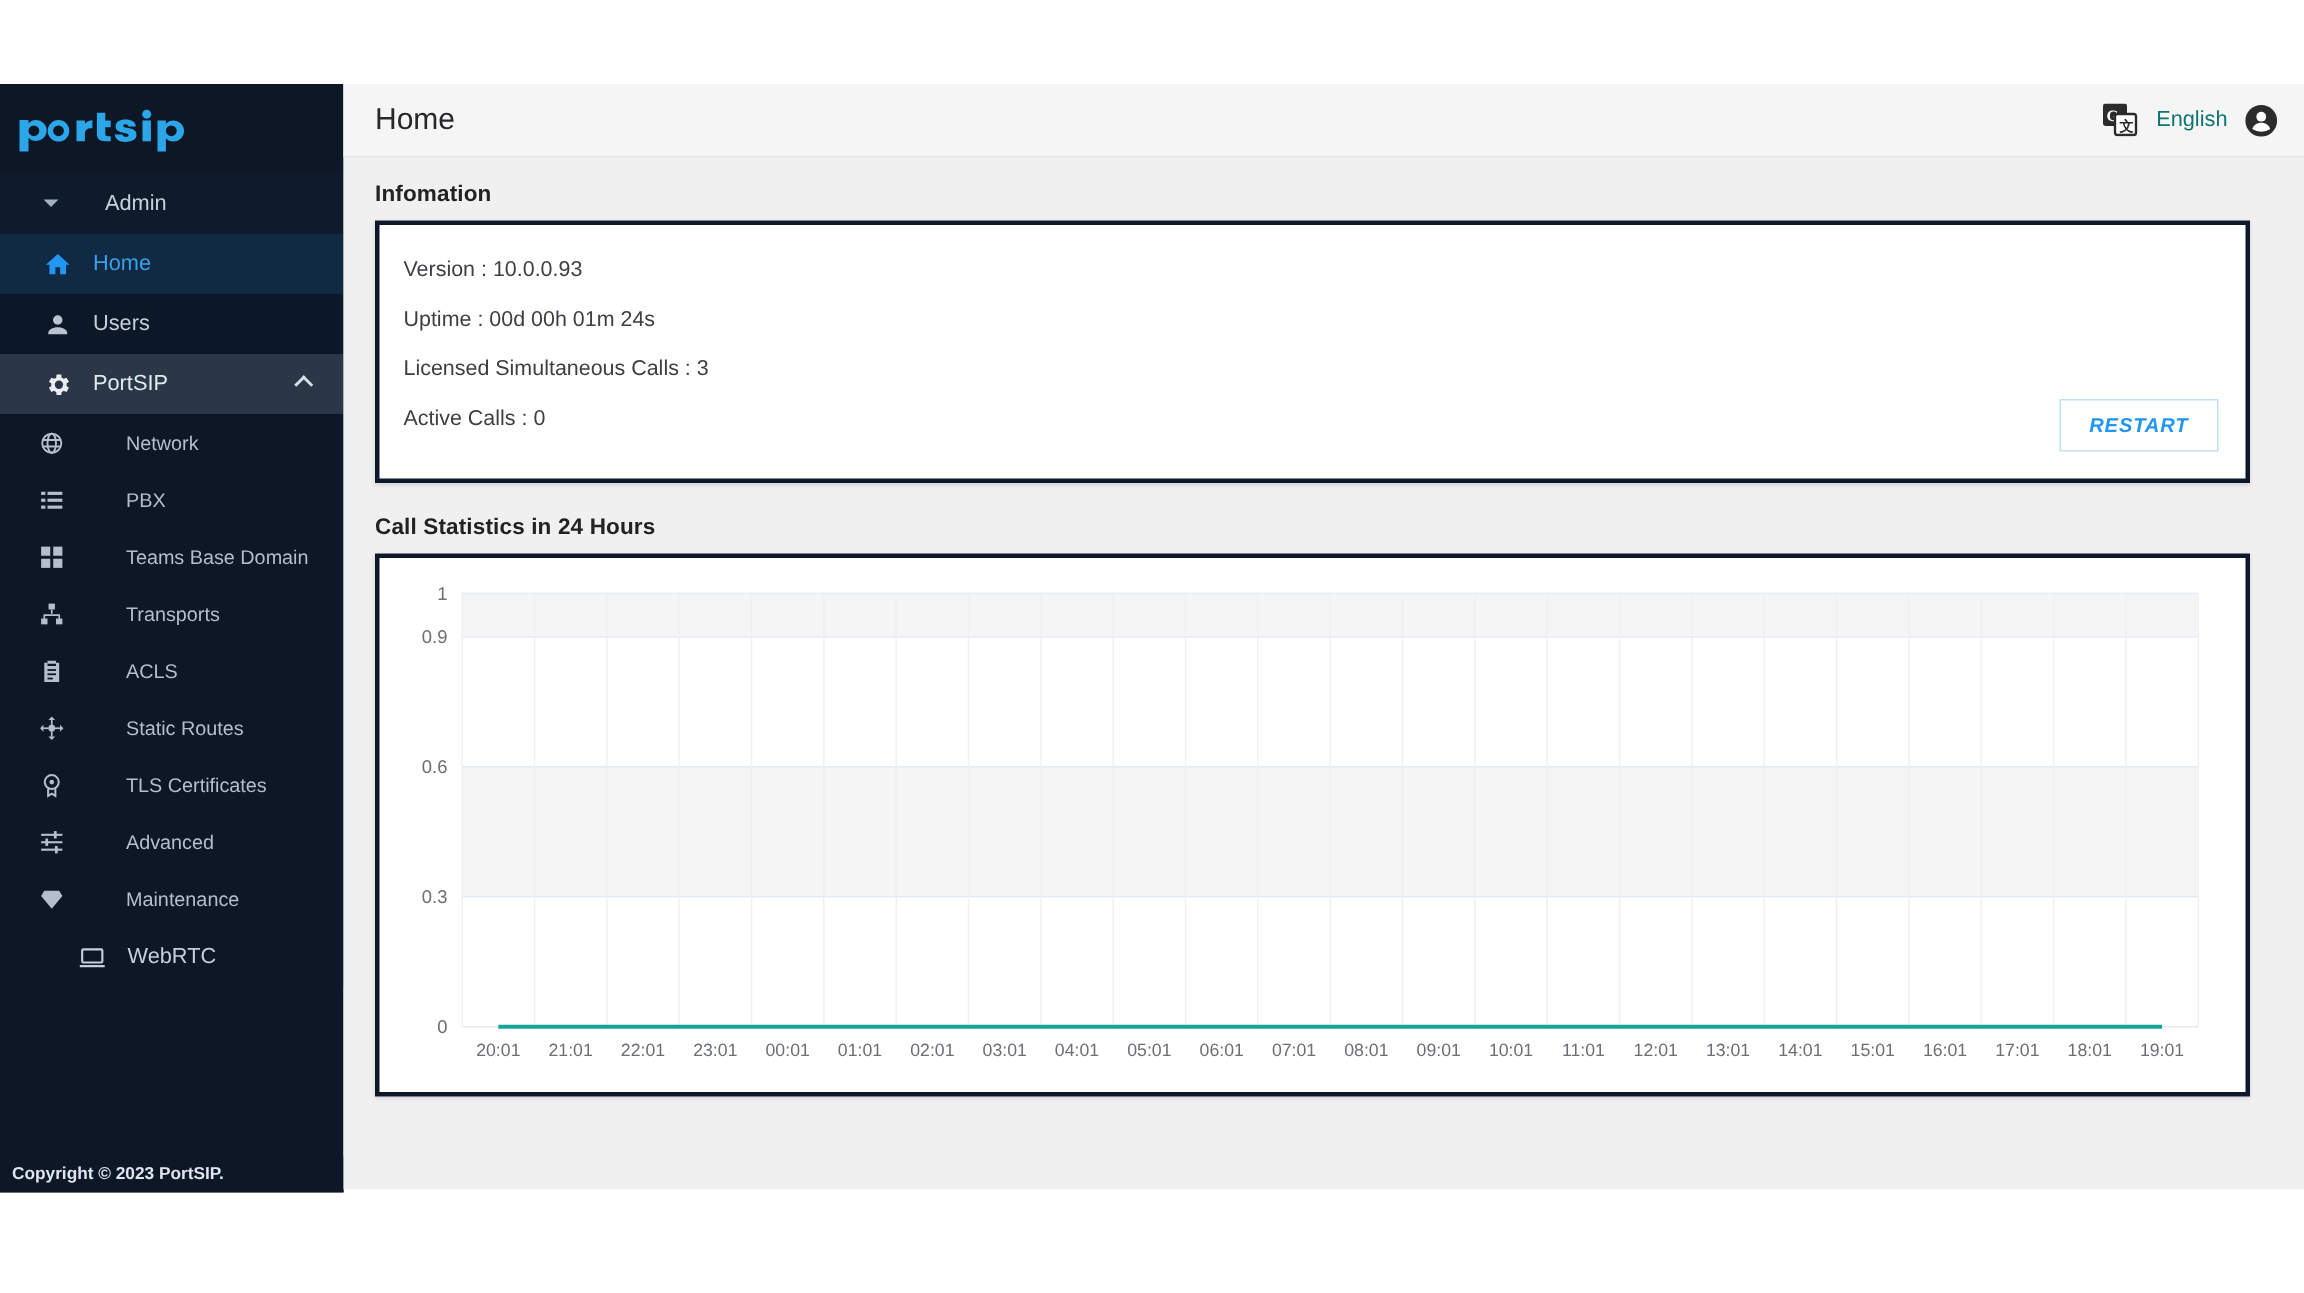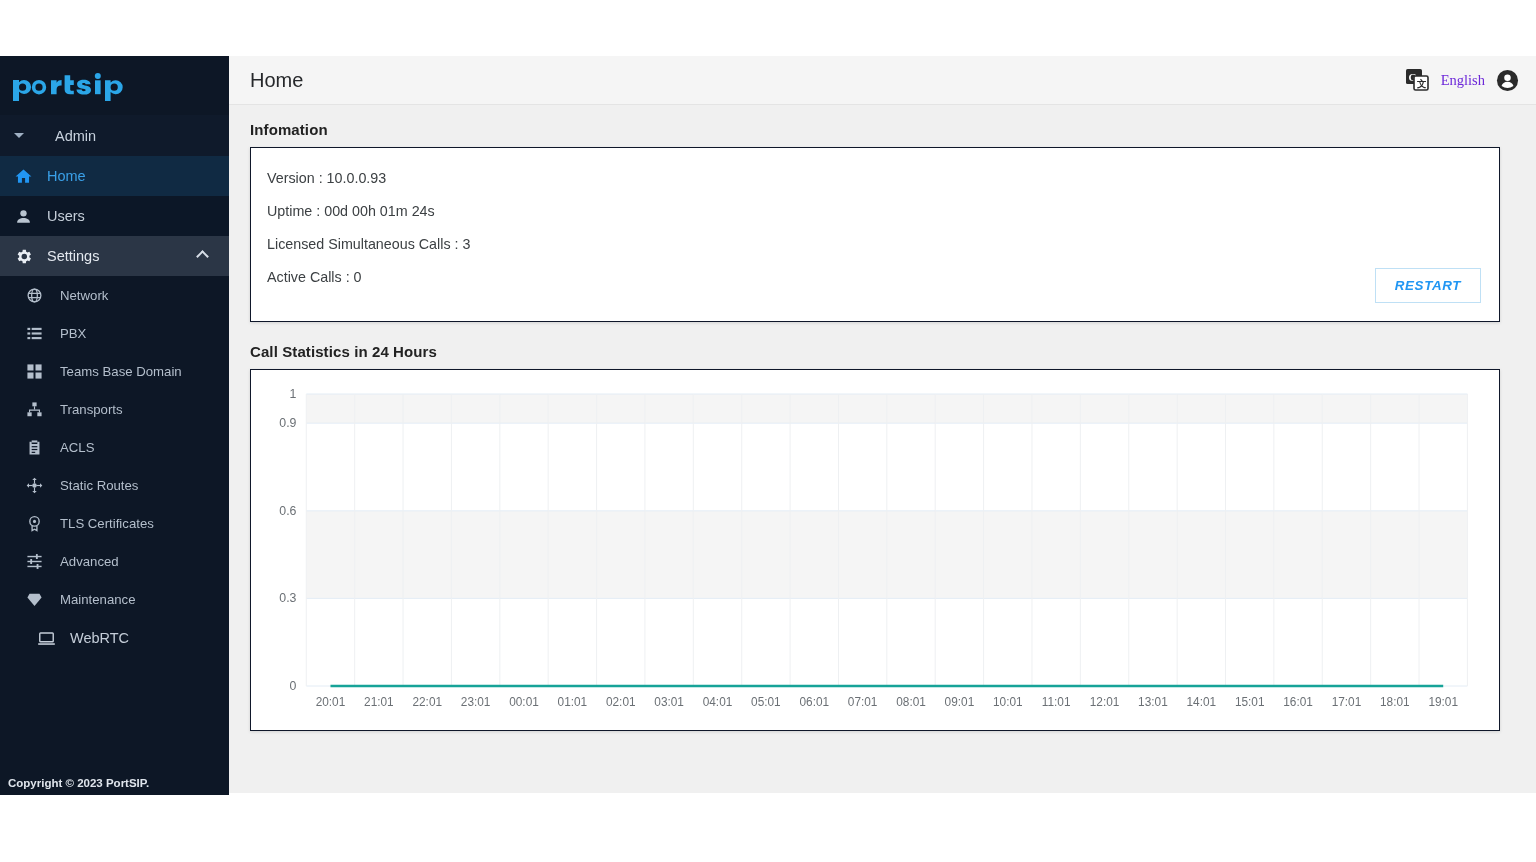--- a/index.html
+++ b/index.html
@@ -19,40 +19,40 @@
     color: #cfd8e3;
     overflow: hidden;
   }
   .brand {
     height: 59px; display: flex; align-items: center;
     padding-left: 10px; background: #0d1726;
   }
   .brand svg { display:block; }
   .nav-item {
     display: flex; align-items: center;
-    height: 41px; padding-left: 14px;
+    height: 41px; padding-left: 29px;
     font-size: 14.5px; color: #c5ced9;
     cursor: pointer; position: relative;
   }
   .nav-item .ico {
     width: 26px; min-width:26px; height: 20px;
     display:flex; align-items:center; justify-content:flex-start;
     margin-right: 7px;
   }
   .nav-item .ico svg { display:block; }
   .nav-admin { background:#0f1a2b; color:#c8d2de; }
   .nav-admin .lbl { margin-left: 8px; }
   .nav-home { background:#102a43; color:#3aa0e8; height:40px;}
   .nav-users { background:#0c1727; height:40px;}
   .nav-settings { background:#2b3646; color:#e3e8ef; height:40px;}
   .nav-webrtc { background:#0d1726; height:40px;margin-left:23px;}
   .sub-item {
     display:flex; align-items:center; height:38px;
     padding-left: 26px; font-size: 13.2px; color:#b4bfcc;
-    background:#0d1726; cursor:pointer;
+    background:#0d1726; cursor:pointer;gap:24px;
   }
   .sub-item .ico { width:24px; min-width:24px; height:18px; display:flex; align-items:center; margin-right:10px;}
   .caret-down { width:0;height:0;border-left:5px solid transparent;border-right:5px solid transparent;border-top:5px solid #9fb0c3;}
   .chev-up { display:inline-block; width:9px; height:9px; border-left:2px solid #d7dee7; border-top:2px solid #d7dee7; transform: rotate(45deg); }
   .sidebar-footer {
     position:absolute; left:0; bottom:0; width:260px; height:24px;
     display:flex; align-items:center; padding-left:8px;
     font-size:11.5px; color:#dfe5ec; font-weight:bold; background:#0d1726;
   }
 
@@ -63,28 +63,28 @@
     background: #f0f0f0;
   }
   #topbar {
     height: 49px; background:#f5f5f5;
     border-bottom: 1px solid #e4e4e4;
     display:flex; align-items:center; justify-content:space-between;
     padding: 0 18px 0 21px;
   }
   #page-title { font-size: 20px; color:#26282b; font-weight:400; }
   .topright { display:flex; align-items:center; gap:11px; }
-  .lang-label { font-size:14.5px; color:#6d28d9;font-family:Liberation Serif, serif; }
+  .lang-label { font-size:14.5px; color:#0f766e; }
   .tr-icon { position:relative; width:24px; height:22px; display:block;}
   .avatar-ic { width:22px; height:22px; }
 
   #content { padding: 16px 36px 0 21px; }
   .section-title { font-size: 15px; color:#222; font-weight:bold; margin-bottom:9px; letter-spacing:.1px;}
   .card {
-    background:#fff; border:1px solid #0f172a;
+    background:#fff; border:3px solid #0f172a;
     box-shadow: 0 1px 3px rgba(0,0,0,.13);
     position: relative;
   }
   #info-card { height: 175px; padding: 22px 0 0 16px; }
   .info-line { font-size:14.3px; color:#3c4043; margin-bottom:17px; }
   #restart-btn {
     position:absolute; right: 18px; bottom: 18px;
     border:1px solid #bfe0f5; background:#fff; color:#2196f3;
     font-size:13.4px; font-weight:bold; letter-spacing:.6px;
     padding: 9px 19px; cursor:pointer; font-family:"Liberation Sans", sans-serif;font-style:italic;
@@ -140,21 +140,21 @@
       </span>
       <span>Users</span>
     </div>
 
     <div class="nav-item nav-settings">
       <span class="ico">
         <svg width="19" height="19" viewBox="0 0 24 24" fill="#e9eef4">
             <path d="M19.4 13a7.6 7.6 0 000-2l2-1.6-2-3.4-2.4 1a7.6 7.6 0 00-1.7-1L15 3.4h-4l-.3 2.6a7.6 7.6 0 00-1.7 1l-2.4-1-2 3.4L6.6 11a7.6 7.6 0 000 2l-2 1.6 2 3.4 2.4-1a7.6 7.6 0 001.7 1l.3 2.6h4l.3-2.6a7.6 7.6 0 001.7-1l2.4 1 2-3.4zM13 15.5a3.5 3.5 0 110-7 3.5 3.5 0 010 7z"></path>
           </svg>
       </span>
-      <span style="flex:1">Settings</span>
+      <span style="flex:1">PortSIP</span>
       <span style="margin-right:22px; display:flex; align-items:center;">
           <span class="chev-up"></span>
         </span>
     </div>
 
     <div class="sub-item">
       <span class="ico">
         <svg width="17" height="17" viewBox="0 0 24 24" fill="none" stroke="#b4bfcc" stroke-width="1.8">
             <circle cx="12" cy="12" r="9"></circle>
             <ellipse cx="12" cy="12" rx="4" ry="9"></ellipse>

